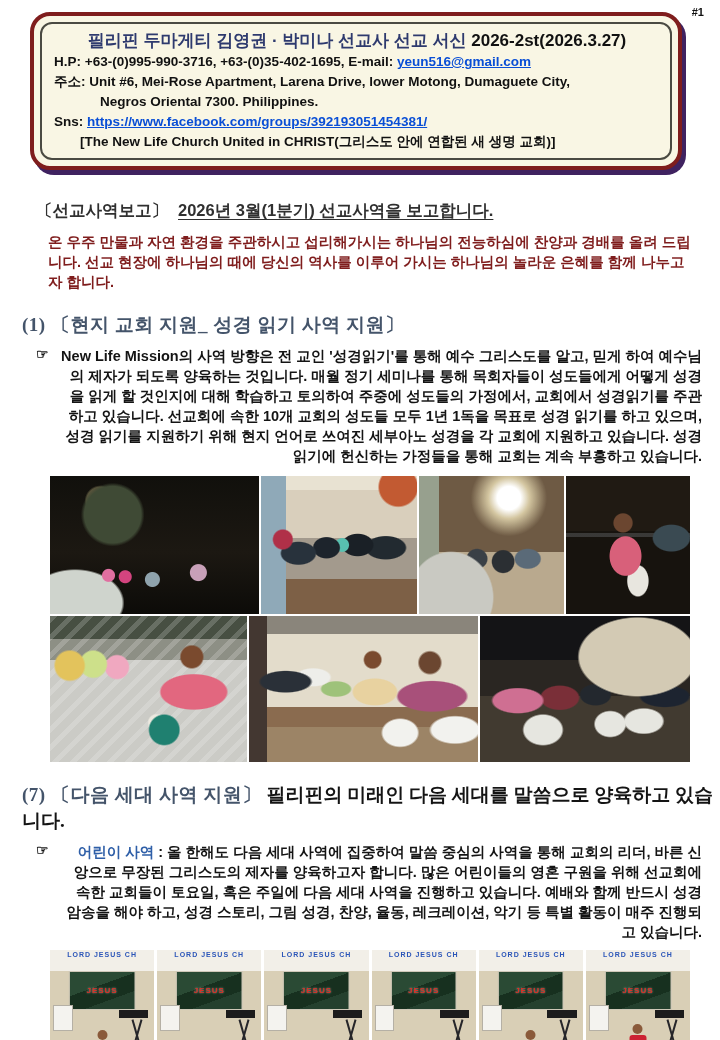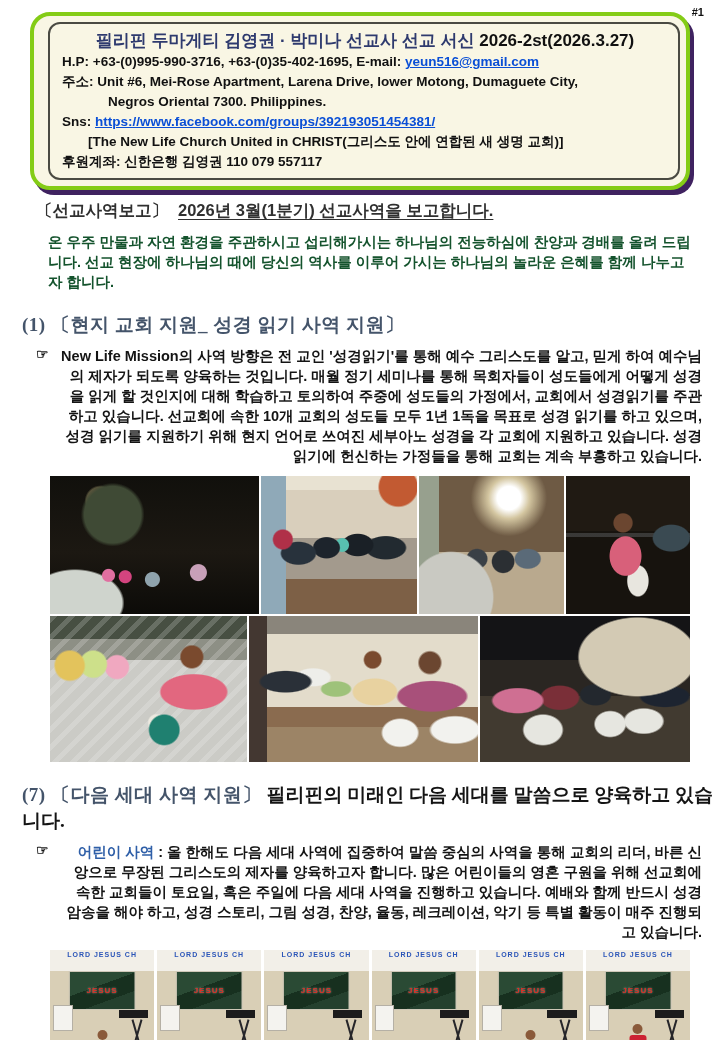--- a/index.html
+++ b/index.html
@@ -2,34 +2,34 @@
 <html><head>
 <meta charset="utf-8">
 <style>
   html,body{margin:0;padding:0;}
   .page{position:relative;width:720px;height:1040px;background:#ffffff;overflow:hidden;
         font-family:"Liberation Sans",sans-serif;color:#121212;}
   
   .pagenum{position:absolute;top:6px;right:16px;font-size:11px;font-weight:bold;color:#111;}
   
   .hdr{position:absolute;left:30px;top:12px;width:644px;background:#f9f6e4;
-       border:4px solid #84cc16;border-radius:20px;
-       box-shadow:4px 5px 0 #3f2260, inset 0 0 0 2px #f9f6e4;padding-left:8px;}
+       border:4px solid #7f1d1d;border-radius:20px;
+       box-shadow:4px 5px 0 #3f2260, inset 0 0 0 2px #f9f6e4;}
   .hdr-inner{margin:6px;border:2px solid #4a4a42;border-radius:12px;padding:5px 10px 6px 12px;}
   .h-title{font-size:17px;font-weight:bold;color:#2e3a6e;text-align:center;line-height:23px;white-space:nowrap;}
   .h-title .date{color:#111;}
   .h-line{font-size:13.5px;font-weight:bold;color:#111;line-height:20px;white-space:nowrap;}
   .h-line.indent1{padding-left:46px;}
   .h-line.indent2{padding-left:26px;}
   a.doc-link{color:#0a4fd6;text-decoration:underline;font-weight:bold;}
   
   .content{position:absolute;left:0;top:200px;width:720px;}
   .report-title{margin:0 0 10px 36px;font-size:16.5px;font-weight:bold;color:#303030;}
   .report-title .underl{text-decoration:underline;text-underline-offset:3px;margin-left:10px;text-align:center;}
-  .intro{margin:0 26px 12px 48px;font-size:14.5px;font-weight:bold;color:#14532d;line-height:20px;}
+  .intro{margin:0 26px 12px 48px;font-size:14.5px;font-weight:bold;color:#7f1d1d;line-height:20px;}
   .sec-head{margin:20px 0 8px 22px;font-size:19px;font-weight:bold;color:#44546a;letter-spacing:0.5px;font-family:Liberation Serif, serif;}
   .sec-head .rest{color:#141414;letter-spacing:0;}
   .para{display:flex;margin:0 18px 0 36px;}
   .para .marker{width:22px;flex:none;font-size:14px;font-weight:bold;color:#141414;}
   .para .ptext{flex:1;font-size:14.5px;font-weight:bold;color:#141414;line-height:20px;text-align:right;}
   .subhead{color:#2f5fa8;margin-left:8px;}
   
   .collage{margin:10px 0 0 50px;width:640px;}
   .crow{display:flex;gap:2px;margin-bottom:2px;}
   .ph{position:relative;overflow:hidden;background:#222;}
@@ -137,21 +137,20 @@
   <div class="pagenum">#1</div>
 
   <div class="hdr">
     <div class="hdr-inner">
       <div class="h-title"><span>필리핀 두마게티 김영권 · 박미나 선교사 선교 서신</span><span class="date"> 2026-2st(2026.3.27)</span></div>
       <div class="h-line"><span>H.P: +63-(0)995-990-3716, +63-(0)35-402-1695, E-mail: </span><a class="doc-link" href="#">yeun516@gmail.com</a></div>
       <div class="h-line">주소: Unit #6, Mei-Rose Apartment, Larena Drive, lower Motong, Dumaguete City,</div>
       <div class="h-line indent1">Negros Oriental 7300. Philippines.</div>
       <div class="h-line"><span>Sns: </span><a class="doc-link" href="#">https://www.facebook.com/groups/392193051454381/</a></div>
       <div class="h-line indent2">[The New Life Church United in CHRIST(그리스도 안에 연합된 새 생명 교회)]</div>
-      <div class="h-line">후원계좌: 신한은행  김영권 110 079 557117</div>
     </div>
   </div>
 
   <div class="content">
 
     <div class="report-title"><span>〔선교사역보고〕</span><span class="underl">2026년 3월(1분기) 선교사역을 보고합니다.</span></div>
 
     <div class="intro">온 우주 만물과 자연 환경을 주관하시고 섭리해가시는 하나님의 전능하심에 찬양과 경배를 올려 드립니다. 선교 현장에 하나님의 때에 당신의 역사를 이루어 가시는 하나님의 놀라운 은혜를 함께 나누고자 합니다.</div>
 
     <div class="sec-head">(1) 〔현지 교회 지원_ 성경 읽기 사역 지원〕</div>

